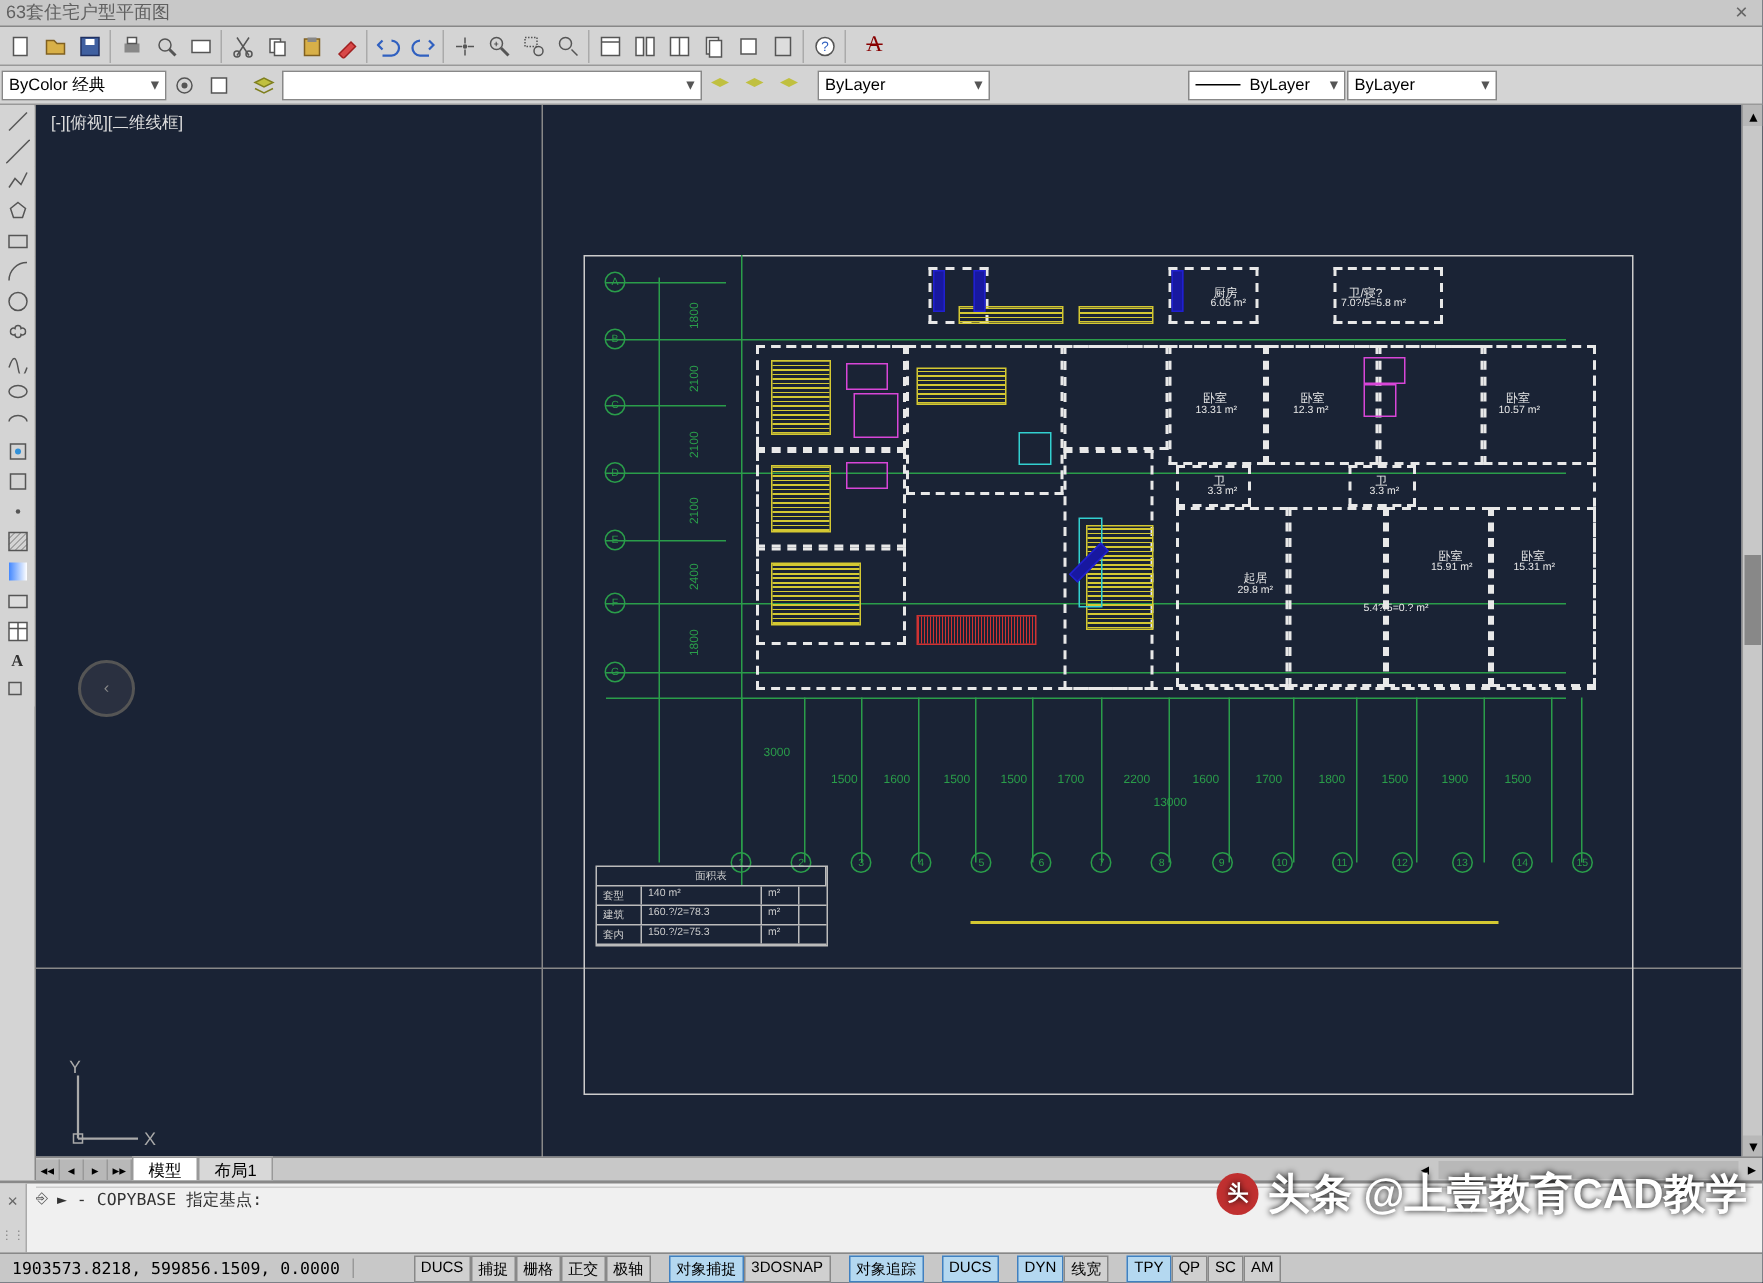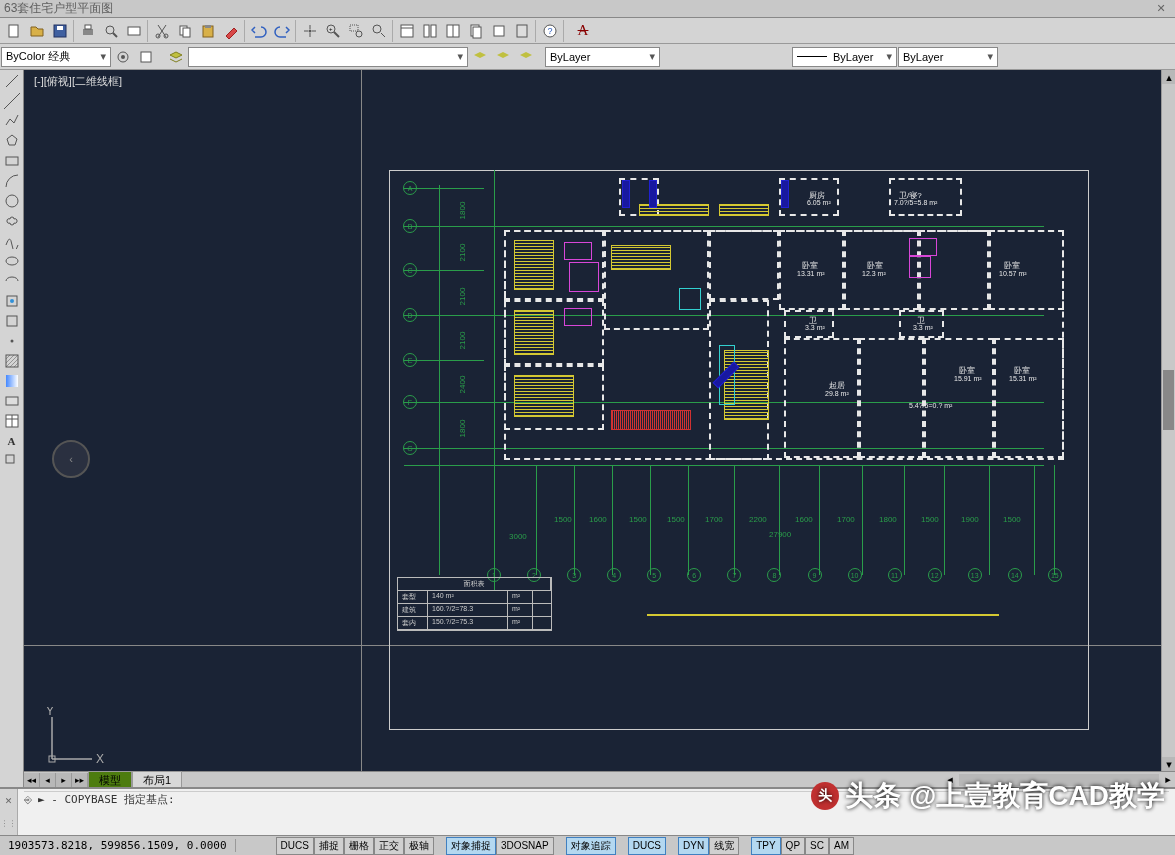--- a/index.html
+++ b/index.html
@@ -336,21 +336,21 @@
   cursor: pointer;
 }
 .tab {
   padding: 1px 10px;
   background: #d8d8d8;
   border: 1px solid #999;
   border-bottom: none;
   font-size: 11px;
   cursor: pointer;
 }
-.tab.active { background: #4d7c0f; }
+.tab.active { background: #ffffff; }
 
 
 .command-area {
   position: absolute;
   left: 0;
   right: 0;
   bottom: 20px;
   height: 48px;
   background: #f0f0f0;
   border-top: 2px solid #888;
@@ -839,34 +839,34 @@
         <div class="grid-bubble" style="position:relative">8</div>
         <div class="grid-bubble" style="position:relative">9</div>
         <div class="grid-bubble" style="position:relative">10</div>
         <div class="grid-bubble" style="position:relative">11</div>
         <div class="grid-bubble" style="position:relative">12</div>
         <div class="grid-bubble" style="position:relative">13</div>
         <div class="grid-bubble" style="position:relative">14</div>
         <div class="grid-bubble" style="position:relative">15</div>
       </div>
 
-      <div class="dim-text" style="top:362px;left:120px">3000</div>
+      <div class="dim-text" style="top:327px;left:120px">3000</div>
       <div class="dim-text" style="top:345px;left:165px">1500</div>
       <div class="dim-text" style="top:345px;left:200px">1600</div>
       <div class="dim-text" style="top:345px;left:240px">1500</div>
       <div class="dim-text" style="top:345px;left:278px">1500</div>
       <div class="dim-text" style="top:345px;left:316px">1700</div>
       <div class="dim-text" style="top:345px;left:360px">2200</div>
       <div class="dim-text" style="top:345px;left:406px">1600</div>
       <div class="dim-text" style="top:345px;left:448px">1700</div>
       <div class="dim-text" style="top:345px;left:490px">1800</div>
       <div class="dim-text" style="top:345px;left:532px">1500</div>
       <div class="dim-text" style="top:345px;left:572px">1900</div>
       <div class="dim-text" style="top:345px;left:614px">1500</div>
-      <div class="dim-text" style="top:360px;left:380px">27900</div>
+      <div class="dim-text" style="top:360px;left:380px">13000</div>
 
       <div class="dim-text" style="top:36px;left:65px;transform:rotate(-90deg)">1800</div>
       <div class="dim-text" style="top:78px;left:65px;transform:rotate(-90deg)">2100</div>
       <div class="dim-text" style="top:122px;left:65px;transform:rotate(-90deg)">2100</div>
       <div class="dim-text" style="top:166px;left:65px;transform:rotate(-90deg)">2100</div>
       <div class="dim-text" style="top:210px;left:65px;transform:rotate(-90deg)">2400</div>
       <div class="dim-text" style="top:254px;left:65px;transform:rotate(-90deg)">1800</div>
 
       <div class="room-border" style="left:115px;top:60px;width:560px;height:230px;border-width:2px"></div>
 

